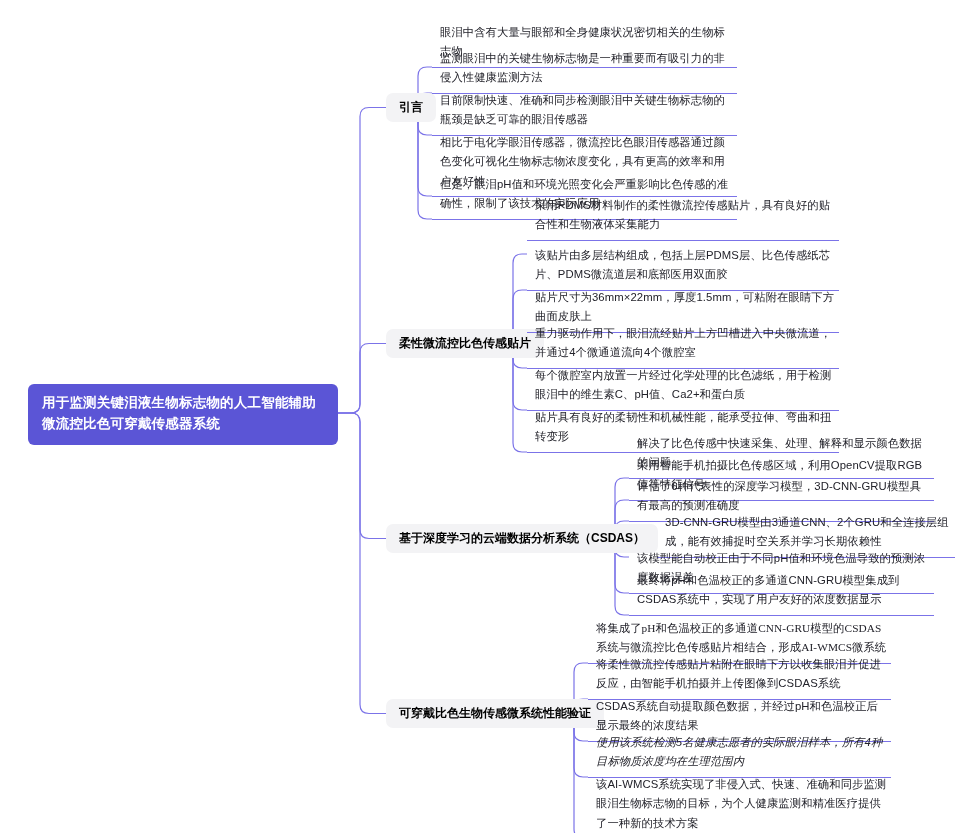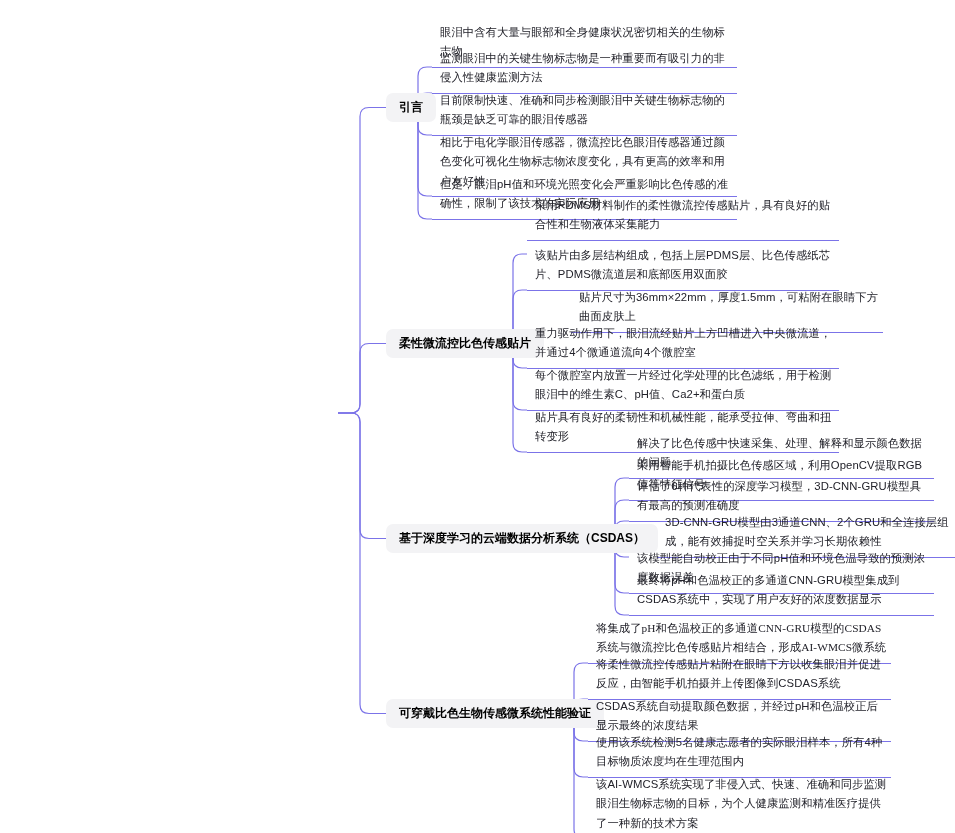--- a/index.html
+++ b/index.html
@@ -92,43 +92,44 @@
       <path d="M 658 538.5 H 606 Q 615 538.5 615 547.5 V 584 Q 615 593 624 593 H 629" fill="none" stroke="#7b73e8" stroke-width="1.2"></path>
       <path d="M 658 538.5 H 606 Q 615 538.5 615 547.5 V 606 Q 615 615 624 615 H 629" fill="none" stroke="#7b73e8" stroke-width="1.2"></path>
       <path d="M 338 413 H 351 Q 360 413 360 422 V 704.5 Q 360 713.5 369 713.5 H 386" fill="none" stroke="#7b73e8" stroke-width="1.2"></path>
       <path d="M 604 713.5 H 565 Q 574 713.5 574 704.5 V 672 Q 574 663 583 663 H 588" fill="none" stroke="#7b73e8" stroke-width="1.2"></path>
       <path d="M 604 713.5 H 565 Q 574 713.5 574 704.5 V 708 Q 574 699 583 699 H 588" fill="none" stroke="#7b73e8" stroke-width="1.2"></path>
       <path d="M 604 713.5 H 565 Q 574 713.5 574 722.5 V 732 Q 574 741 583 741 H 588" fill="none" stroke="#7b73e8" stroke-width="1.2"></path>
       <path d="M 604 713.5 H 565 Q 574 713.5 574 722.5 V 768 Q 574 777 583 777 H 588" fill="none" stroke="#7b73e8" stroke-width="1.2"></path>
       <path d="M 604 713.5 H 565 Q 574 713.5 574 722.5 V 829 Q 574 838 583 838 H 588" fill="none" stroke="#7b73e8" stroke-width="1.2"></path>
     </svg>
 
+  <div class="root-node">用于监测关键泪液生物标志物的人工智能辅助微流控比色可穿戴传感器系统</div>
 
   <div id="nodes">
       <div class="branch-node" style="left: 386px; top: 93px;"><span>引言</span></div>
       <div class="leaf" style="left: 432px; top: 20px; width: 305px;"><span>眼泪中含有大量与眼部和全身健康状况密切相关的生物标志物</span></div>
       <div class="leaf" style="left: 432px; top: 46px; width: 305px;"><span>监测眼泪中的关键生物标志物是一种重要而有吸引力的非侵入性健康监测方法</span></div>
       <div class="leaf" style="left: 432px; top: 88px; width: 305px;"><span>目前限制快速、准确和同步检测眼泪中关键生物标志物的瓶颈是缺乏可靠的眼泪传感器</span></div>
       <div class="leaf" style="left: 432px; top: 130px; width: 305px;"><span>相比于电化学眼泪传感器，微流控比色眼泪传感器通过颜色变化可视化生物标志物浓度变化，具有更高的效率和用户友好性</span></div>
       <div class="leaf" style="left: 432px; top: 172px; width: 305px;"><span>但是，眼泪pH值和环境光照变化会严重影响比色传感的准确性，限制了该技术的实际应用</span></div>
       <div class="branch-node" style="left: 386px; top: 329px;"><span>柔性微流控比色传感贴片</span></div>
       <div class="leaf" style="left: 527px; top: 193px; width: 312px;"><span>采用PDMS材料制作的柔性微流控传感贴片，具有良好的贴合性和生物液体采集能力</span></div>
       <div class="leaf" style="left: 527px; top: 243px; width: 312px;"><span>该贴片由多层结构组成，包括上层PDMS层、比色传感纸芯片、PDMS微流道层和底部医用双面胶</span></div>
-      <div class="leaf" style="left: 527px; top: 285px; width: 312px; margin-left: 44px;"><span>贴片尺寸为36mm×22mm，厚度1.5mm，可粘附在眼睛下方曲面皮肤上</span></div>
+      <div class="leaf" style="left: 527px; top: 285px; width: 312px;"><span>贴片尺寸为36mm×22mm，厚度1.5mm，可粘附在眼睛下方曲面皮肤上</span></div>
       <div class="leaf" style="left: 527px; top: 321px; width: 312px;"><span>重力驱动作用下，眼泪流经贴片上方凹槽进入中央微流道，并通过4个微通道流向4个微腔室</span></div>
       <div class="leaf" style="left: 527px; top: 363px; width: 312px;"><span>每个微腔室内放置一片经过化学处理的比色滤纸，用于检测眼泪中的维生素C、pH值、Ca2+和蛋白质</span></div>
       <div class="leaf" style="left: 527px; top: 405px; width: 312px;"><span>贴片具有良好的柔韧性和机械性能，能承受拉伸、弯曲和扭转变形</span></div>
       <div class="branch-node" style="left: 386px; top: 524px;"><span>基于深度学习的云端数据分析系统（CSDAS）</span></div>
       <div class="leaf" style="left: 629px; top: 431px; width: 305px;"><span>解决了比色传感中快速采集、处理、解释和显示颜色数据的问题</span></div>
       <div class="leaf" style="left: 629px; top: 453px; width: 305px;"><span>采用智能手机拍摄比色传感区域，利用OpenCV提取RGB值等特征信号</span></div>
       <div class="leaf" style="left: 629px; top: 474px; width: 305px;"><span>评估了6种代表性的深度学习模型，3D-CNN-GRU模型具有最高的预测准确度</span></div>
       <div class="leaf" style="left: 629px; top: 510px; width: 305px; margin-left: 28px;"><span>3D-CNN-GRU模型由3通道CNN、2个GRU和全连接层组成，能有效捕捉时空关系并学习长期依赖性</span></div>
       <div class="leaf" style="left: 629px; top: 546px; width: 305px;"><span>该模型能自动校正由于不同pH值和环境色温导致的预测浓度数据误差</span></div>
       <div class="leaf" style="left: 629px; top: 568px; width: 305px;"><span>最终将pH和色温校正的多通道CNN-GRU模型集成到CSDAS系统中，实现了用户友好的浓度数据显示</span></div>
       <div class="branch-node" style="left: 386px; top: 699px;"><span>可穿戴比色生物传感微系统性能验证</span></div>
       <div class="leaf" style="left: 588px; top: 616px; width: 303px; font-family: Liberation Serif, serif;"><span>将集成了pH和色温校正的多通道CNN-GRU模型的CSDAS系统与微流控比色传感贴片相结合，形成AI-WMCS微系统</span></div>
       <div class="leaf" style="left: 588px; top: 652px; width: 303px;"><span>将柔性微流控传感贴片粘附在眼睛下方以收集眼泪并促进反应，由智能手机拍摄并上传图像到CSDAS系统</span></div>
       <div class="leaf" style="left: 588px; top: 694px; width: 303px;"><span>CSDAS系统自动提取颜色数据，并经过pH和色温校正后显示最终的浓度结果</span></div>
-      <div class="leaf" style="left: 588px; top: 730px; width: 303px;"><span>使用该系统检测5名健康志愿者的实际眼泪样本，所有4种目标物质浓度均在生理范围内</span></div>
+      <div class="leaf" style="left: 588px; top: 730px; width: 303px; font-style: italic;"><span>使用该系统检测5名健康志愿者的实际眼泪样本，所有4种目标物质浓度均在生理范围内</span></div>
       <div class="leaf" style="left: 588px; top: 772px; width: 303px;"><span>该AI-WMCS系统实现了非侵入式、快速、准确和同步监测眼泪生物标志物的目标，为个人健康监测和精准医疗提供了一种新的技术方案</span></div>
     </div>
 
 </div>
 
 </body></html>

